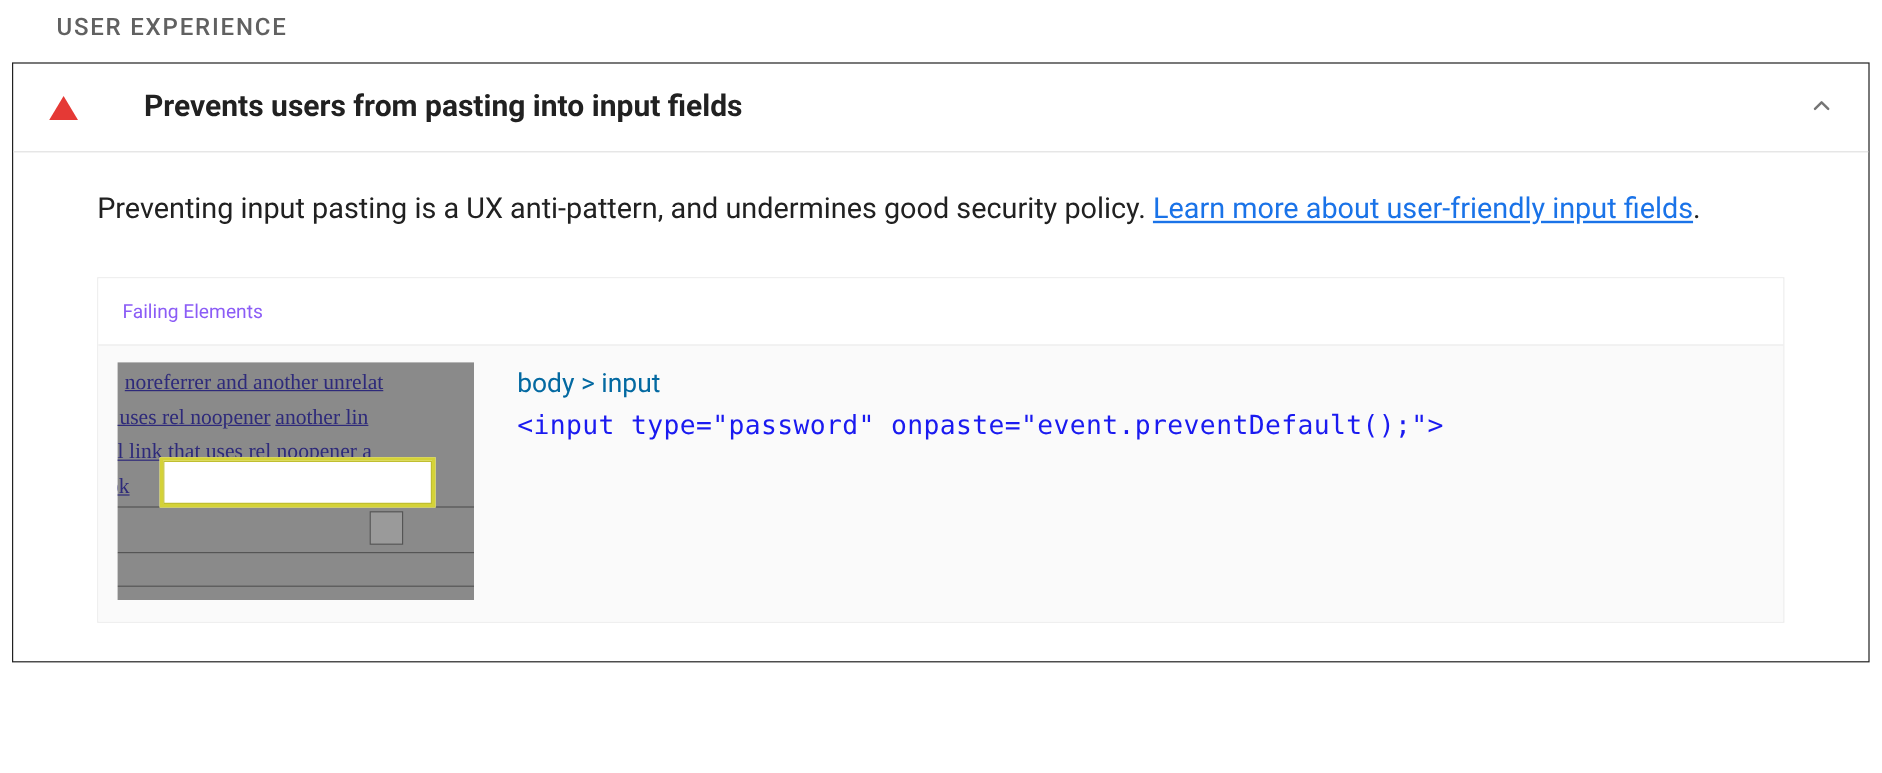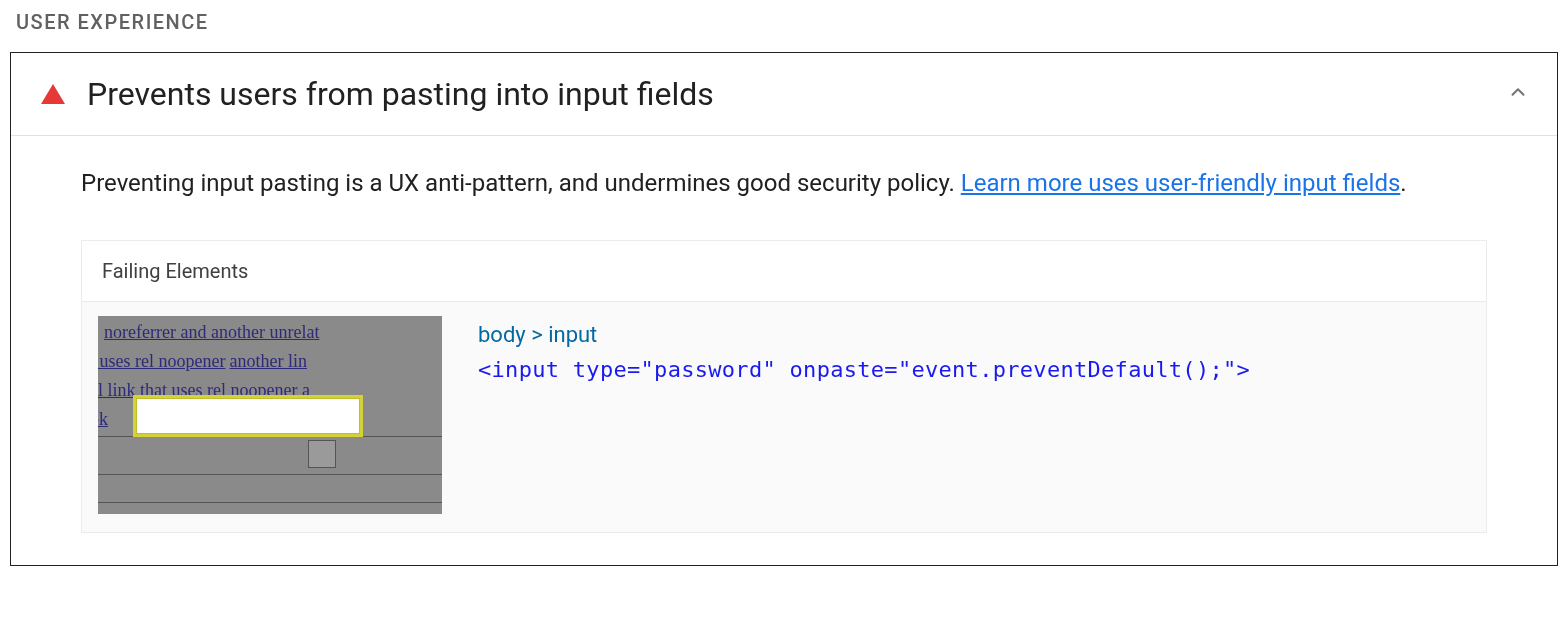--- a/index.html
+++ b/index.html
@@ -14,20 +14,21 @@
       font-size: 16px;
       color: #212121;
     }
     .section-heading {
       font-size: 20px;
       font-weight: 500;
       letter-spacing: 1.5px;
       color: #616161;
       margin-bottom: 18px;
       padding-left: 6px;
+      margin-left: 31px;
     }
     .audit-card {
       border: 1px solid #212121;
       background: #fff;
     }
     .audit-header {
       display: flex;
       align-items: center;
       padding: 22px 28px 22px 30px;
       cursor: pointer;
@@ -36,23 +37,24 @@
     .audit-icon {
       flex: none;
       width: 0;
       height: 0;
       border-left: 12px solid transparent;
       border-right: 12px solid transparent;
       border-bottom: 20px solid #e53935;
     }
     .audit-title {
       flex: 1;
-      font-size: 32px;
-      font-weight: 400;
+      font-size: 25px;
+      font-weight: 700;
       color: #212121;
+      margin-left: 33px;
     }
     .chevron {
       flex: none;
       color: #757575;
     }
     .divider {
       height: 1px;
       background: #e0e0e0;
     }
     .audit-body {
@@ -68,35 +70,35 @@
     .description a {
       color: #1a73e8;
       text-decoration: underline;
     }
     .failing-panel {
       border: 1px solid #ebebeb;
       background: #fff;
     }
     .failing-header {
       padding: 18px 20px;
-      font-size: 20px;
-      color: #404040;
+      font-size: 16px;
+      color: #8b5cf6;
       background: #fff;
     }
     .failing-row {
       display: flex;
       padding: 14px 16px 18px 16px;
       gap: 36px;
       background: #fafafa;
       border-top: 1px solid #ebebeb;
       align-items: flex-start;
     }
     .element-thumb {
       flex: none;
-      width: 344px;
+      width: 297px;
       height: 198px;
       background: #8a8a8a;
       position: relative;
       overflow: hidden;
     }
     .thumb-link-line {
       color: #2e2a7a;
       text-decoration: underline;
       font-family: "Times New Roman", serif;
       font-size: 18px;
@@ -182,21 +184,21 @@
       <svg width="22" height="22" viewBox="0 0 24 24" fill="none" stroke="currentColor" stroke-width="2.2" stroke-linecap="round" stroke-linejoin="round">
         <polyline points="18 15 12 9 6 15"></polyline>
       </svg>
     </div>
   </div>
 
   <div class="divider"></div>
 
   <div class="audit-body">
     <p class="description">
-      <span>Preventing input pasting is a UX anti-pattern, and undermines good security policy. </span><a href="#">Learn more uses user-friendly input fields</a><span>.</span>
+      <span>Preventing input pasting is a UX anti-pattern, and undermines good security policy. </span><a href="#">Learn more about user-friendly input fields</a><span>.</span>
     </p>
 
     <div class="failing-panel">
       <div class="failing-header">Failing Elements</div>
 
       <div class="failing-row">
 
         <div class="element-thumb">
           <span class="thumb-link-line thumb-l1">noreferrer and another unrelat</span>
           <span class="thumb-link-line thumb-l2">

